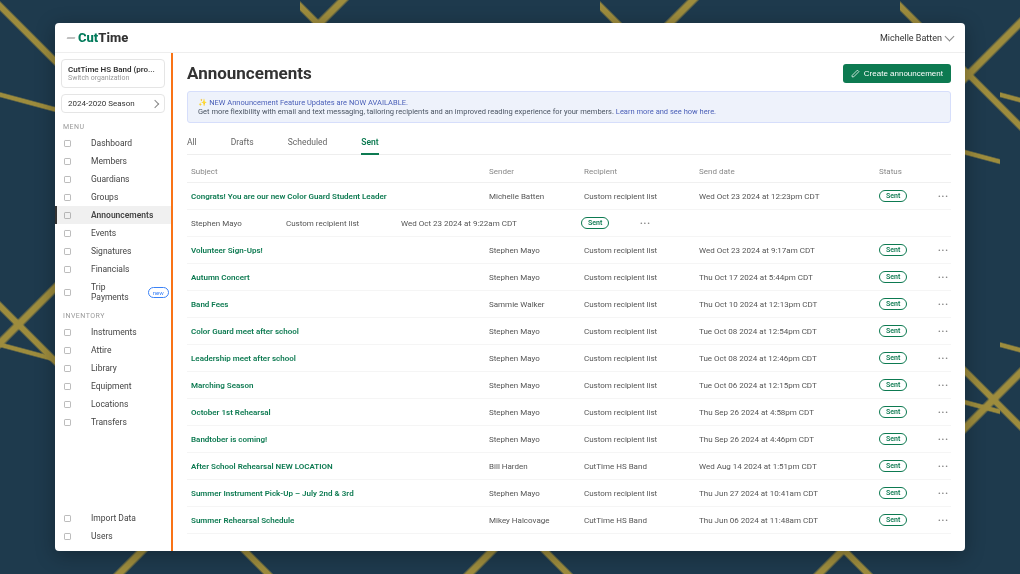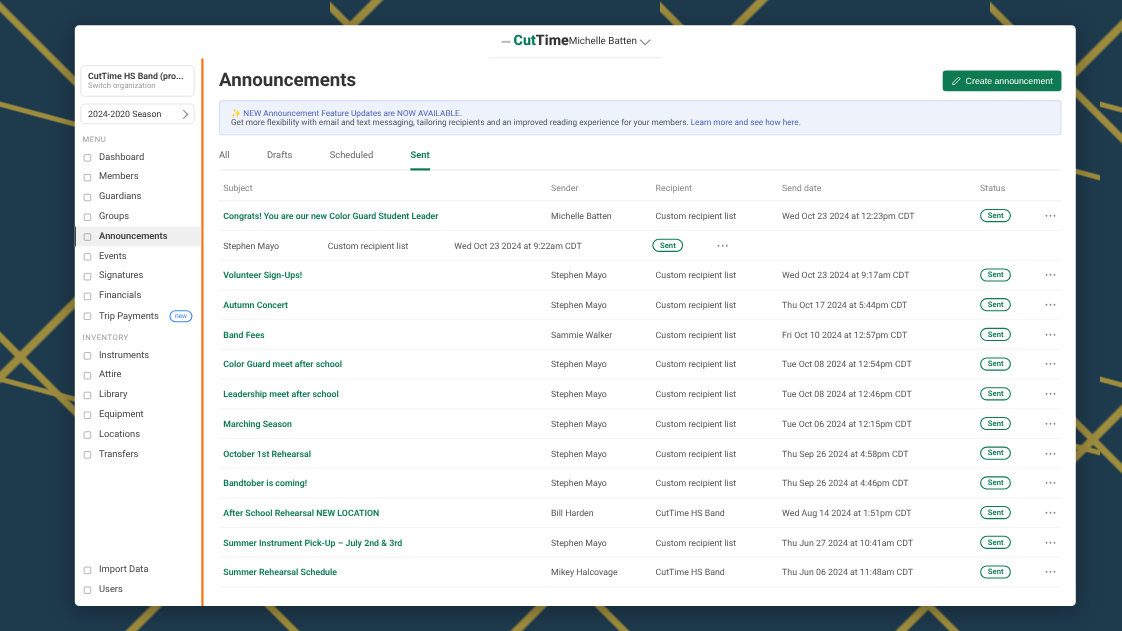--- a/index.html
+++ b/index.html
@@ -16,29 +16,28 @@
   content: ""; position: absolute; inset: 0;
   background-image:
     linear-gradient(45deg, transparent 48%, #d4af37 48.5%, #d4af37 49.5%, transparent 50%),
     linear-gradient(135deg, transparent 48%, #d4af37 48.5%, #d4af37 49.5%, transparent 50%),
     linear-gradient(15deg, transparent 48%, #d4af37 48.5%, #d4af37 49.5%, transparent 50%);
   background-size: 300px 300px, 350px 350px, 250px 250px;
   opacity: 0.7;
 }
 .app {
   position: absolute;
-  left: 68px; top: 23px;
+  left: 55px; top: 23px;
   width: 910px; height: 528px;
   background: #fff;
   border-radius: 4px;
   box-shadow: 0 4px 20px rgba(0,0,0,0.3);
   display: flex;
   flex-direction: column;
   overflow: hidden;
-  align-items: center;
 }
 .topbar {
   height: 30px;
   border-bottom: 1px solid #eee;
   display: flex; align-items: center; justify-content: space-between;
   padding: 0 12px;
 }
 .logo { display: flex; align-items: center; font-weight: 800; font-size: 13px; }
 .logo .cut { color: #017a5a; }
 .logo .time { color: #333; }
@@ -65,21 +64,21 @@
 .season-select {
   margin: 6px 6px 4px 6px;
   border: 1px solid #e5e5e5; border-radius: 4px;
   padding: 4px 6px;
   font-size: 8px; color:#333;
   display:flex; justify-content:space-between; align-items:center;
   cursor:pointer;
 }
 .section-label { font-size: 7px; color:#999; letter-spacing:0.5px; padding: 6px 8px 3px 8px; text-transform:uppercase;}
 .nav-item {
-  display: flex; align-items: center; gap: 6px;
+  display: flex; align-items: center; gap: 19px;
   padding: 4px 8px;
   color: #444;
   cursor: pointer;
 }
 .nav-item.active { background: #f0f0f0; font-weight:600; border-left:2px solid #333; padding-left:6px;}
 .nav-item .icon { width: 9px; height: 9px; flex-shrink:0; }
 .nav-item .icon svg { width:100%; height:100%; stroke:#888; fill:none; stroke-width:1.5;}
 .nav-item .badge-new { font-size:6px; padding:1px 4px; border:1px solid #3b82f6; color:#3b82f6; border-radius:6px; margin-left:auto;}
 .sidebar-bottom { margin-top: auto; padding-bottom: 6px; }
 .main { flex:1; display:flex; flex-direction:column; overflow:hidden; padding: 10px 14px 0 14px;}
@@ -311,21 +310,21 @@
               <div class="col-sender sender">Stephen Mayo</div>
               <div class="col-recipient recipient">Custom recipient list</div>
               <div class="col-date date">Thu Oct 17 2024 at 5:44pm CDT</div>
               <div class="col-status"><span class="status-pill">Sent</span></div>
               <div class="col-actions more">•••</div>
             </div>
             <div class="row">
               <div class="col-subject subject">Band Fees</div>
               <div class="col-sender sender">Sammie Walker</div>
               <div class="col-recipient recipient">Custom recipient list</div>
-              <div class="col-date date">Fri Oct 10 2024 at 12:57pm CDT</div>
+              <div class="col-date date">Thu Oct 10 2024 at 12:13pm CDT</div>
               <div class="col-status"><span class="status-pill">Sent</span></div>
               <div class="col-actions more">•••</div>
             </div>
             <div class="row">
               <div class="col-subject subject">Color Guard meet after school</div>
               <div class="col-sender sender">Stephen Mayo</div>
               <div class="col-recipient recipient">Custom recipient list</div>
               <div class="col-date date">Tue Oct 08 2024 at 12:54pm CDT</div>
               <div class="col-status"><span class="status-pill">Sent</span></div>
               <div class="col-actions more">•••</div>

